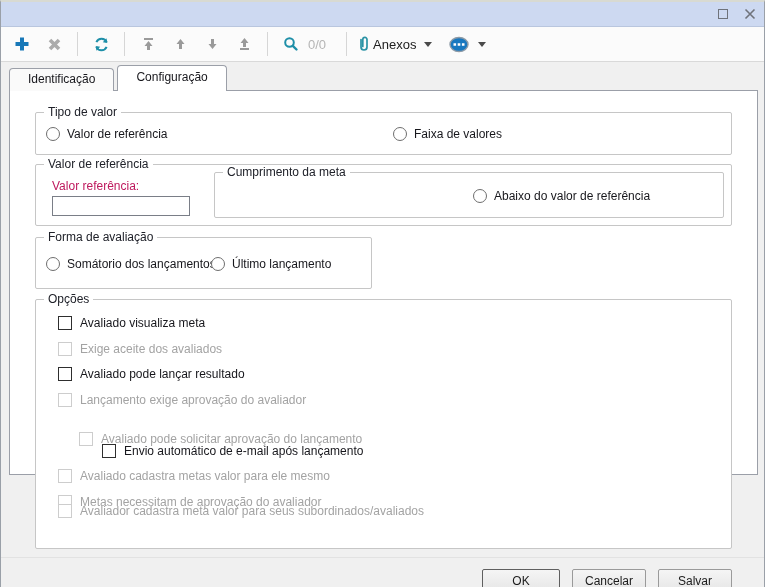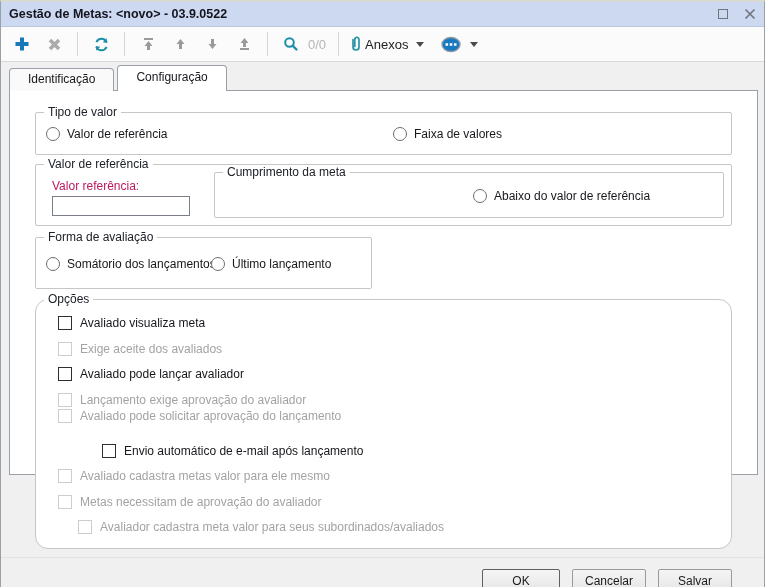--- a/index.html
+++ b/index.html
@@ -16,21 +16,21 @@
   .titlebar .title { font-weight:bold; font-size:12.5px; color:#14141e; }
   .win-controls { margin-left:auto; display:flex; align-items:center; gap:14px; }
   .win-btn { width:13px; height:13px; display:inline-flex; align-items:center; justify-content:center; cursor:default; }
   .max-glyph { width:10px; height:10px; border:1.5px solid #6f737b; background:transparent; }
 
   
   .toolbar { position:absolute; left:0; top:25px; width:100%; height:35px; background:#fbfbfb;
              border-bottom:1px solid #d9d9d9; display:flex; align-items:center; padding:0 8px; gap:6px; }
   .tb-btn { width:26px; height:26px; display:inline-flex; align-items:center; justify-content:center; border-radius:2px; }
   .tb-sep { width:1px; height:24px; background:#d6d6d6; margin:0 4px; }
-  .tb-counter { color:#b5b5b5; font-size:13px; margin-left:-2px; margin-right:2px; }
+  .tb-counter { color:#b5b5b5; font-size:13px; margin-left:-2px; margin-right:10px; }
   .tb-label { font-size:13px; color:#202020; margin:0 4px 0 2px; }
   .chev { width:0; height:0; border-left:4px solid transparent; border-right:4px solid transparent;
           border-top:5px solid #4a4a4a; margin:0 4px; }
   .tb-group { display:inline-flex; align-items:center; }
 
   
   .tabstrip { position:absolute; left:8px; top:63px; height:26px; display:flex; align-items:flex-end; z-index:3; }
   .tab { padding:4px 18px 5px 18px; border:1px solid #9b9fa8; border-bottom:none;
          border-radius:4px 4px 0 0; background:#fdfdfd; color:#17171c; margin-right:3px; position:relative; }
   .tab.inactive { background:#fafafa; height:23px; padding-top:3px; }
@@ -65,21 +65,20 @@
          border:1px solid #9a9a9a; border-radius:2px; font-family:"Liberation Sans", sans-serif;
          font-size:12px; color:#1b1b1b; }
   .btn.default { border-color:#5f5f5f; min-width:78px; }
 </style>
 </head>
 <body>
 
 <div class="window">
 
   <div class="titlebar">
-    <span class="title">Gestão de Metas: &lt;novo&gt; - 03.9.0522</span>
     <span class="win-controls">
       <span class="win-btn">
           <span class="max-glyph"></span>
         </span>
       <span class="win-btn">
         <svg width="12" height="12" viewBox="0 0 12 12">
           <path d="M1.5 1.5 L10.5 10.5 M10.5 1.5 L1.5 10.5" stroke="#6f737b" stroke-width="1.6"></path>
         </svg>
       </span>
     </span>
@@ -194,56 +193,56 @@
       <span class="opt" style="left:10px; top:19px;">
         <span class="radio"></span>
         <span class="opt-label">Somátorio dos lançamentos</span>
       </span>
       <span class="opt" style="left:175px; top:19px;">
         <span class="radio"></span>
         <span class="opt-label">Último lançamento</span>
       </span>
     </div>
 
-    <div class="groupbox" style="left:25px; top:208px; width:697px; height:250px;border-radius:13px;">
+    <div class="groupbox" style="left:25px; top:208px; width:697px; height:250px;">
       <span class="gb-legend">Opções</span>
       <div id="opcoes-list">
           <span class="check-row" style="top: 16px;">
             <span class="checkbox"></span>
             <span class="opt-label">Avaliado visualiza meta</span>
           </span>
           <span class="check-row disabled" style="top: 41.5px;">
             <span class="checkbox"></span>
             <span class="opt-label">Exige aceite dos avaliados</span>
           </span>
           <span class="check-row" style="top: 67px;">
             <span class="checkbox"></span>
-            <span class="opt-label">Avaliado pode lançar avaliador</span>
+            <span class="opt-label">Avaliado pode lançar resultado</span>
           </span>
           <span class="check-row disabled" style="top: 92.5px;">
             <span class="checkbox"></span>
             <span class="opt-label">Lançamento exige aprovação do avaliador</span>
           </span>
-          <span class="check-row disabled" style="top: 109px;">
+          <span class="check-row disabled" style="top: 132px; margin-left: 21px;">
             <span class="checkbox"></span>
             <span class="opt-label">Avaliado pode solicitar aprovação do lançamento</span>
           </span>
           <span class="check-row" style="top: 143.5px; margin-left: 44px;">
             <span class="checkbox"></span>
             <span class="opt-label">Envio automático de e-mail após lançamento</span>
           </span>
           <span class="check-row disabled" style="top: 169px;">
             <span class="checkbox"></span>
             <span class="opt-label">Avaliado cadastra metas valor para ele mesmo</span>
           </span>
           <span class="check-row disabled" style="top: 194.5px;">
             <span class="checkbox"></span>
             <span class="opt-label">Metas necessitam de aprovação do avaliador</span>
           </span>
-          <span class="check-row disabled" style="top: 220px; margin-left: 20px;">
+          <span class="check-row disabled" style="top: 204px;">
             <span class="checkbox"></span>
             <span class="opt-label">Avaliador cadastra meta valor para seus subordinados/avaliados</span>
           </span>
         </div>
     </div>
 
   </div>
 
   <div class="footer">
     <button class="btn default">OK</button>

